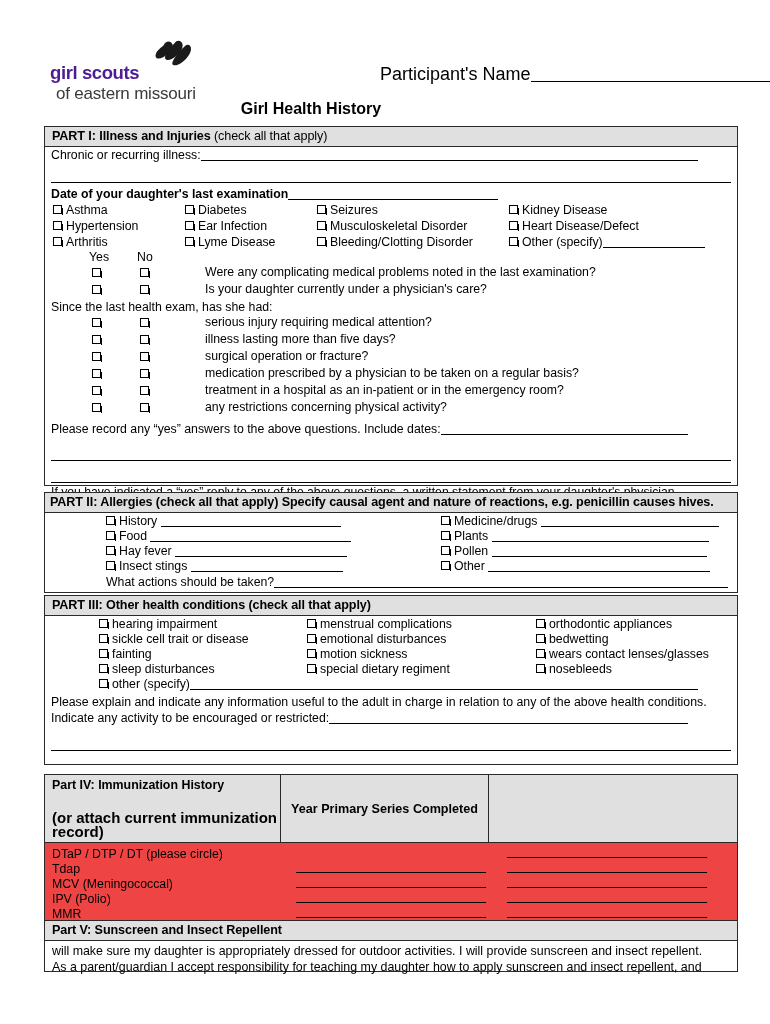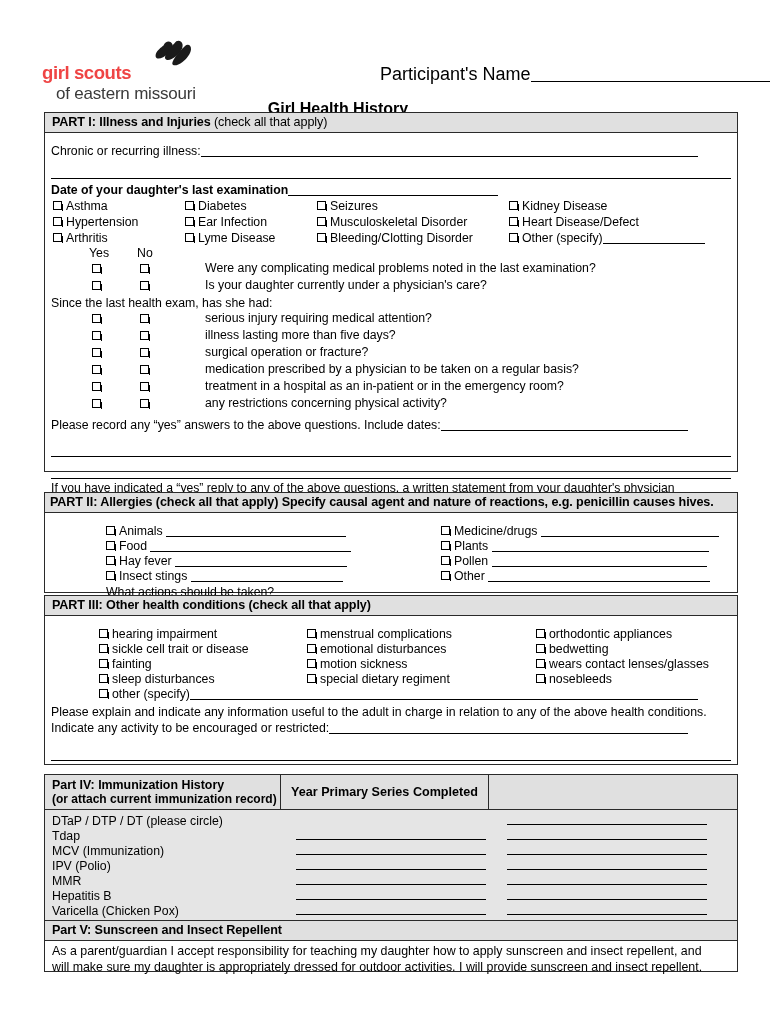--- a/index.html
+++ b/index.html
@@ -39,27 +39,27 @@
   }
   .logo-trefoil {
     position: absolute;
     left: 108px;
     top: 0px;
     width: 44px;
     height: 34px;
   }
   .logo-gs {
     position: absolute;
-    left: 0px;
+    left: 8px;
     top: 24px;
     font-size: 18.5px;
     font-weight: bold;
     letter-spacing: -0.4px;
     line-height: 1;
-    color: #ef4444;
+    color: #4c1d95;
   }
   .logo-council {
     position: absolute;
     left: 14px;
     top: 45px;
     font-size: 17px;
     font-weight: normal;
     letter-spacing: -0.2px;
     line-height: 1;
     color: #3a3a3a;
@@ -81,21 +81,20 @@
   }
 
   .doc-title {
     position: absolute;
     left: 0;
     top: 100px;
     width: 622px;
     text-align: center;
     font-size: 16px;
     font-weight: bold;
-    margin-left: 27px;
   }
 
   
   .box {
     position: absolute;
     left: 44px;
     width: 694px;
     box-sizing: border-box;
     border: 1.5px solid #2a2a2a;
     background: #fff;
@@ -107,21 +106,21 @@
     font-weight: bold;
     padding: 2px 0 2px 7px;
     line-height: 15px;
     white-space: nowrap;
     letter-spacing: -0.1px;
   }
   .bar .reg {
     font-weight: normal;
   }
   .bodyarea {
-    padding: 11px 6px 4px 6px;
+    padding: 1px 6px 4px 6px;
     font-size: 12.3px;
     line-height: 15px;
     position: relative;
   }
 
   
   .cb {
     display: inline-block;
     width: 7px;
     height: 7px;
@@ -206,41 +205,41 @@
   }
   .imm-h1 {
     width: 236px;
     box-sizing: border-box;
     border-right: 1.5px solid #2a2a2a;
     padding: 3px 0 3px 7px;
     font-size: 12.4px;
     font-weight: bold;
     line-height: 14px;
   }
-  .imm-h1 .sub { font-size: 12px; }
+  .imm-h1 .sub { font-size: 15px; margin-top: 19px; }
   .imm-h2 {
     width: 208px;
     box-sizing: border-box;
     border-right: 1.5px solid #2a2a2a;
     display: flex; align-items: center; justify-content: center;
     font-size: 12.6px;
     font-weight: bold;
     text-align: center;
   }
   .imm-h3 {
     flex: 1;
     display: flex; align-items: center; justify-content: center;
     font-size: 12.6px;
     font-weight: bold;
     text-align: center;
   }
   .imm-body {
     position: relative;
     height: 112px;
-    background: #e5e5e5;
+    background: #ef4444;
   }
   .imm-label {
     position: absolute;
     left: 7px;
     font-size: 12.3px;
     white-space: nowrap;
   }
   .imm-rule {
     position: absolute;
     border-bottom: 1px solid #000;
@@ -272,21 +271,21 @@
       <div class="logo-council">of eastern missouri</div>
     </div>
 
     <div class="participant-line">
       <span>Participant's Name</span><span class="rule"></span>
     </div>
 
     <div class="doc-title">Girl Health History</div>
   </div>
 
-  <div class="box" style="top:112px; height:360px;">
+  <div class="box" style="top:126px; height:360px;">
     <div class="bar"><span>PART I:  Illness and Injuries</span><span class="reg"> (check all that apply)</span></div>
     <div class="bodyarea">
 
       <div class="rowline">
         <span>Chronic or recurring illness:</span><span class="fill" style="width:497px;"></span>
       </div>
       <div class="blankline" style="margin-top:6px;"></div>
 
       <div class="rowline" style="margin-top:4px;font-weight:bold;">
         <span>Date of your daughter's last examination</span><span class="fill" style="width:210px;"></span>
@@ -369,21 +368,21 @@
         <div>granting permission to participate in strenuous activity such as water sports; horseback riding; skiing; hiking; or non-</div>
         <div>contact sports such as track, tennis, or gymnastics is required.</div>
       </div>
     </div>
   </div>
 
   <div class="box" style="top:492px; height:101px;">
     <div class="bar" style="padding-left:5px;"><span>PART II: Allergies (check all that apply) Specify causal agent and nature of reactions, e.g. penicillin causes hives.</span></div>
     <div class="bodyarea">
       <div class="allergy-grid">
-        <div class="allergy-cell" style="left:55px; top:0px;"><span class="cb"></span><span>Animals</span> <span class="fill" style="width:180px;"></span></div>
+        <div class="allergy-cell" style="left:55px; top:0px;"><span class="cb"></span><span>History</span> <span class="fill" style="width:180px;"></span></div>
         <div class="allergy-cell" style="left:55px; top:15px;"><span class="cb"></span><span>Food</span> <span class="fill" style="width:201px;"></span></div>
         <div class="allergy-cell" style="left:55px; top:30px;"><span class="cb"></span><span>Hay fever</span> <span class="fill" style="width:172px;"></span></div>
         <div class="allergy-cell" style="left:55px; top:45px;"><span class="cb"></span><span>Insect stings</span> <span class="fill" style="width:152px;"></span></div>
 
         <div class="allergy-cell" style="left:390px; top:0px;"><span class="cb"></span><span>Medicine/drugs</span> <span class="fill" style="width:178px;"></span></div>
         <div class="allergy-cell" style="left:390px; top:15px;"><span class="cb"></span><span>Plants</span> <span class="fill" style="width:217px;"></span></div>
         <div class="allergy-cell" style="left:390px; top:30px;"><span class="cb"></span><span>Pollen</span> <span class="fill" style="width:215px;"></span></div>
         <div class="allergy-cell" style="left:390px; top:45px;"><span class="cb"></span><span>Other</span> <span class="fill" style="width:222px;"></span></div>
 
         <div class="allergy-cell" style="left:55px; top:61px;"><span>What actions should be taken?</span><span class="fill" style="width:454px;"></span></div>
@@ -426,21 +425,21 @@
     <div class="imm-head">
       <div class="imm-h1">
         <div>Part IV: Immunization History</div>
         <div class="sub">(or attach current immunization record)</div>
       </div>
       <div class="imm-h2">Year Primary Series Completed</div>
     </div>
     <div class="imm-body">
       <div class="imm-label" style="top:4px;">DTaP / DTP / DT  (please circle)</div>
       <div class="imm-label" style="top:19px;">Tdap</div>
-      <div class="imm-label" style="top:34px;">MCV (Immunization)</div>
+      <div class="imm-label" style="top:34px;">MCV (Meningococcal)</div>
       <div class="imm-label" style="top:49px;">IPV (Polio)</div>
       <div class="imm-label" style="top:64px;">MMR</div>
       <div class="imm-label" style="top:79px;text-align:right;">Hepatitis B</div>
       <div class="imm-label" style="top:94px;">Varicella (Chicken Pox)</div>
 
       <div class="imm-rule" style="left:251px; width:190px; top:29px;"></div>
       <div class="imm-rule" style="left:251px; width:190px; top:44px;"></div>
       <div class="imm-rule" style="left:251px; width:190px; top:59px;"></div>
       <div class="imm-rule" style="left:251px; width:190px; top:74px;"></div>
       <div class="imm-rule" style="left:251px; width:190px; top:89px;"></div>
@@ -452,18 +451,18 @@
       <div class="imm-rule" style="left:462px; width:200px; top:59px;"></div>
       <div class="imm-rule" style="left:462px; width:200px; top:74px;"></div>
       <div class="imm-rule" style="left:462px; width:200px; top:89px;"></div>
       <div class="imm-rule" style="left:462px; width:200px; top:104px;"></div>
     </div>
   </div>
 
   <div class="box" style="top:920px; height:52px;">
     <div class="bar"><span>Part V: Sunscreen and Insect Repellent</span></div>
     <div class="sunscreen-text">
+      <div>will make sure my daughter is appropriately dressed for outdoor activities.  I will provide sunscreen and insect repellent.</div>
       <div>As a parent/guardian I accept responsibility for teaching my daughter how to apply sunscreen and insect repellent, and</div>
-      <div>will make sure my daughter is appropriately dressed for outdoor activities.  I will provide sunscreen and insect repellent.</div>
     </div>
   </div>
 
 </div>
 
 </body></html>

